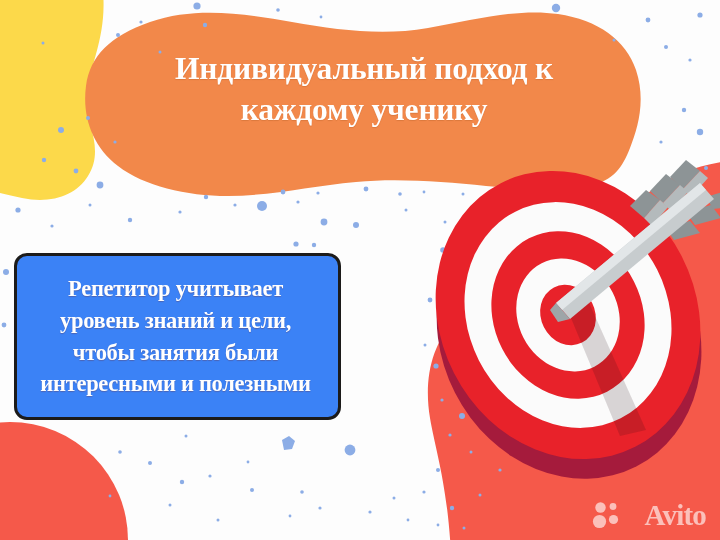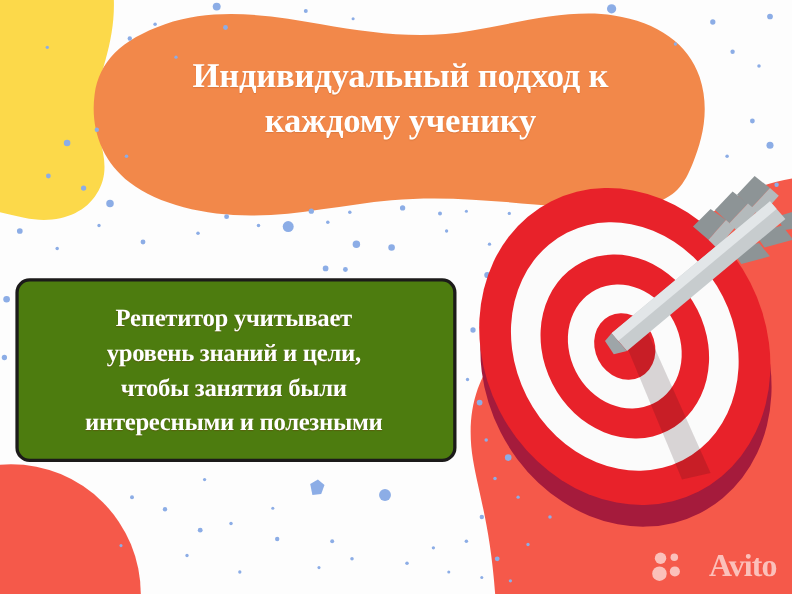--- a/index.html
+++ b/index.html
@@ -49,24 +49,24 @@
     text-shadow: 0 1px 1px rgba(140,70,20,0.22);
     white-space: pre-line;
   }
 
   
   #callout-box {
     position: absolute;
     z-index: 5;
     left: 14px;
     top: 253px;
-    width: 401px;
+    width: 327px;
     height: 167px;
     box-sizing: border-box;
-    background: #4d7c0f;
+    background: #3b82f6;
     border: 3px solid #1c1b1a;
     border-radius: 13px;
     display: flex;
     align-items: center;
     justify-content: center;
   }
   #callout-text {
     width: 410px;
     margin-left: -4px;
     text-align: center;

